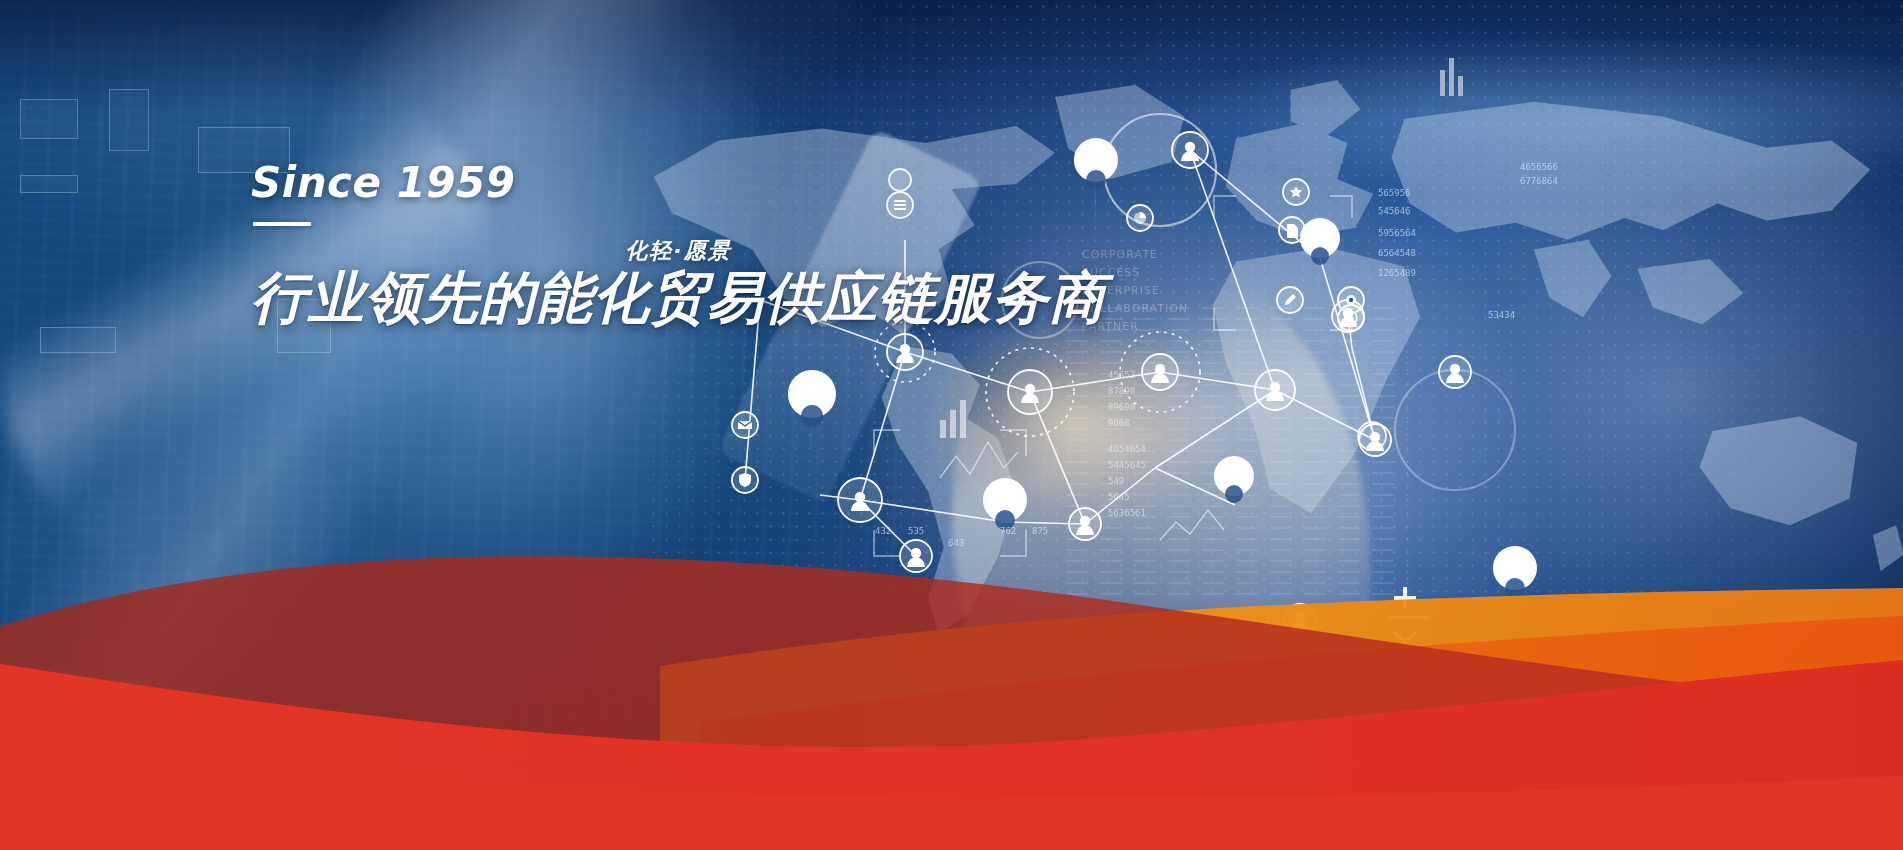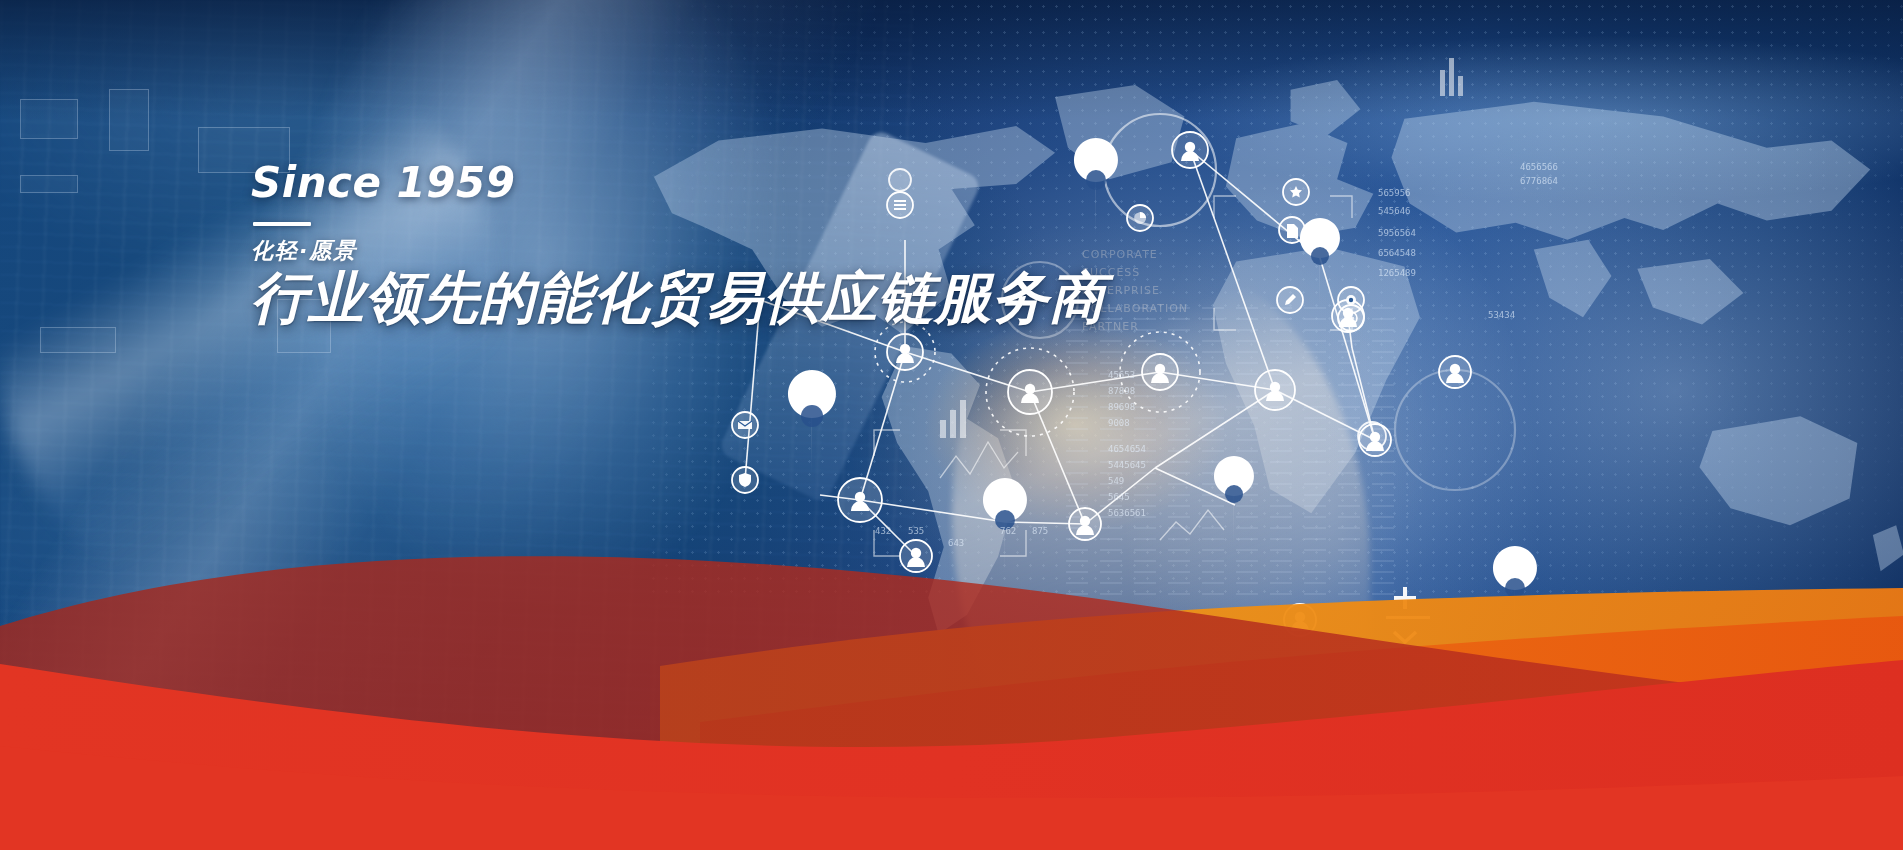--- a/index.html
+++ b/index.html
@@ -184,20 +184,21 @@
   }
   .sub{
     font-family:"DejaVu Sans", sans-serif;
     font-style:italic;
     font-weight:bold;
     font-size:22px;
     letter-spacing:2px;
     color:#ffffff;
     text-shadow:0 2px 7px rgba(4,20,45,.55);
     white-space:nowrap;
+    text-align:center;
   }
   .headline{
     margin-top:3px;
     font-family:"DejaVu Sans", sans-serif;
     font-style:italic;
     font-weight:bold;
     font-size:56px;
     line-height:1.05;
     letter-spacing:1px;
     color:#ffffff;

